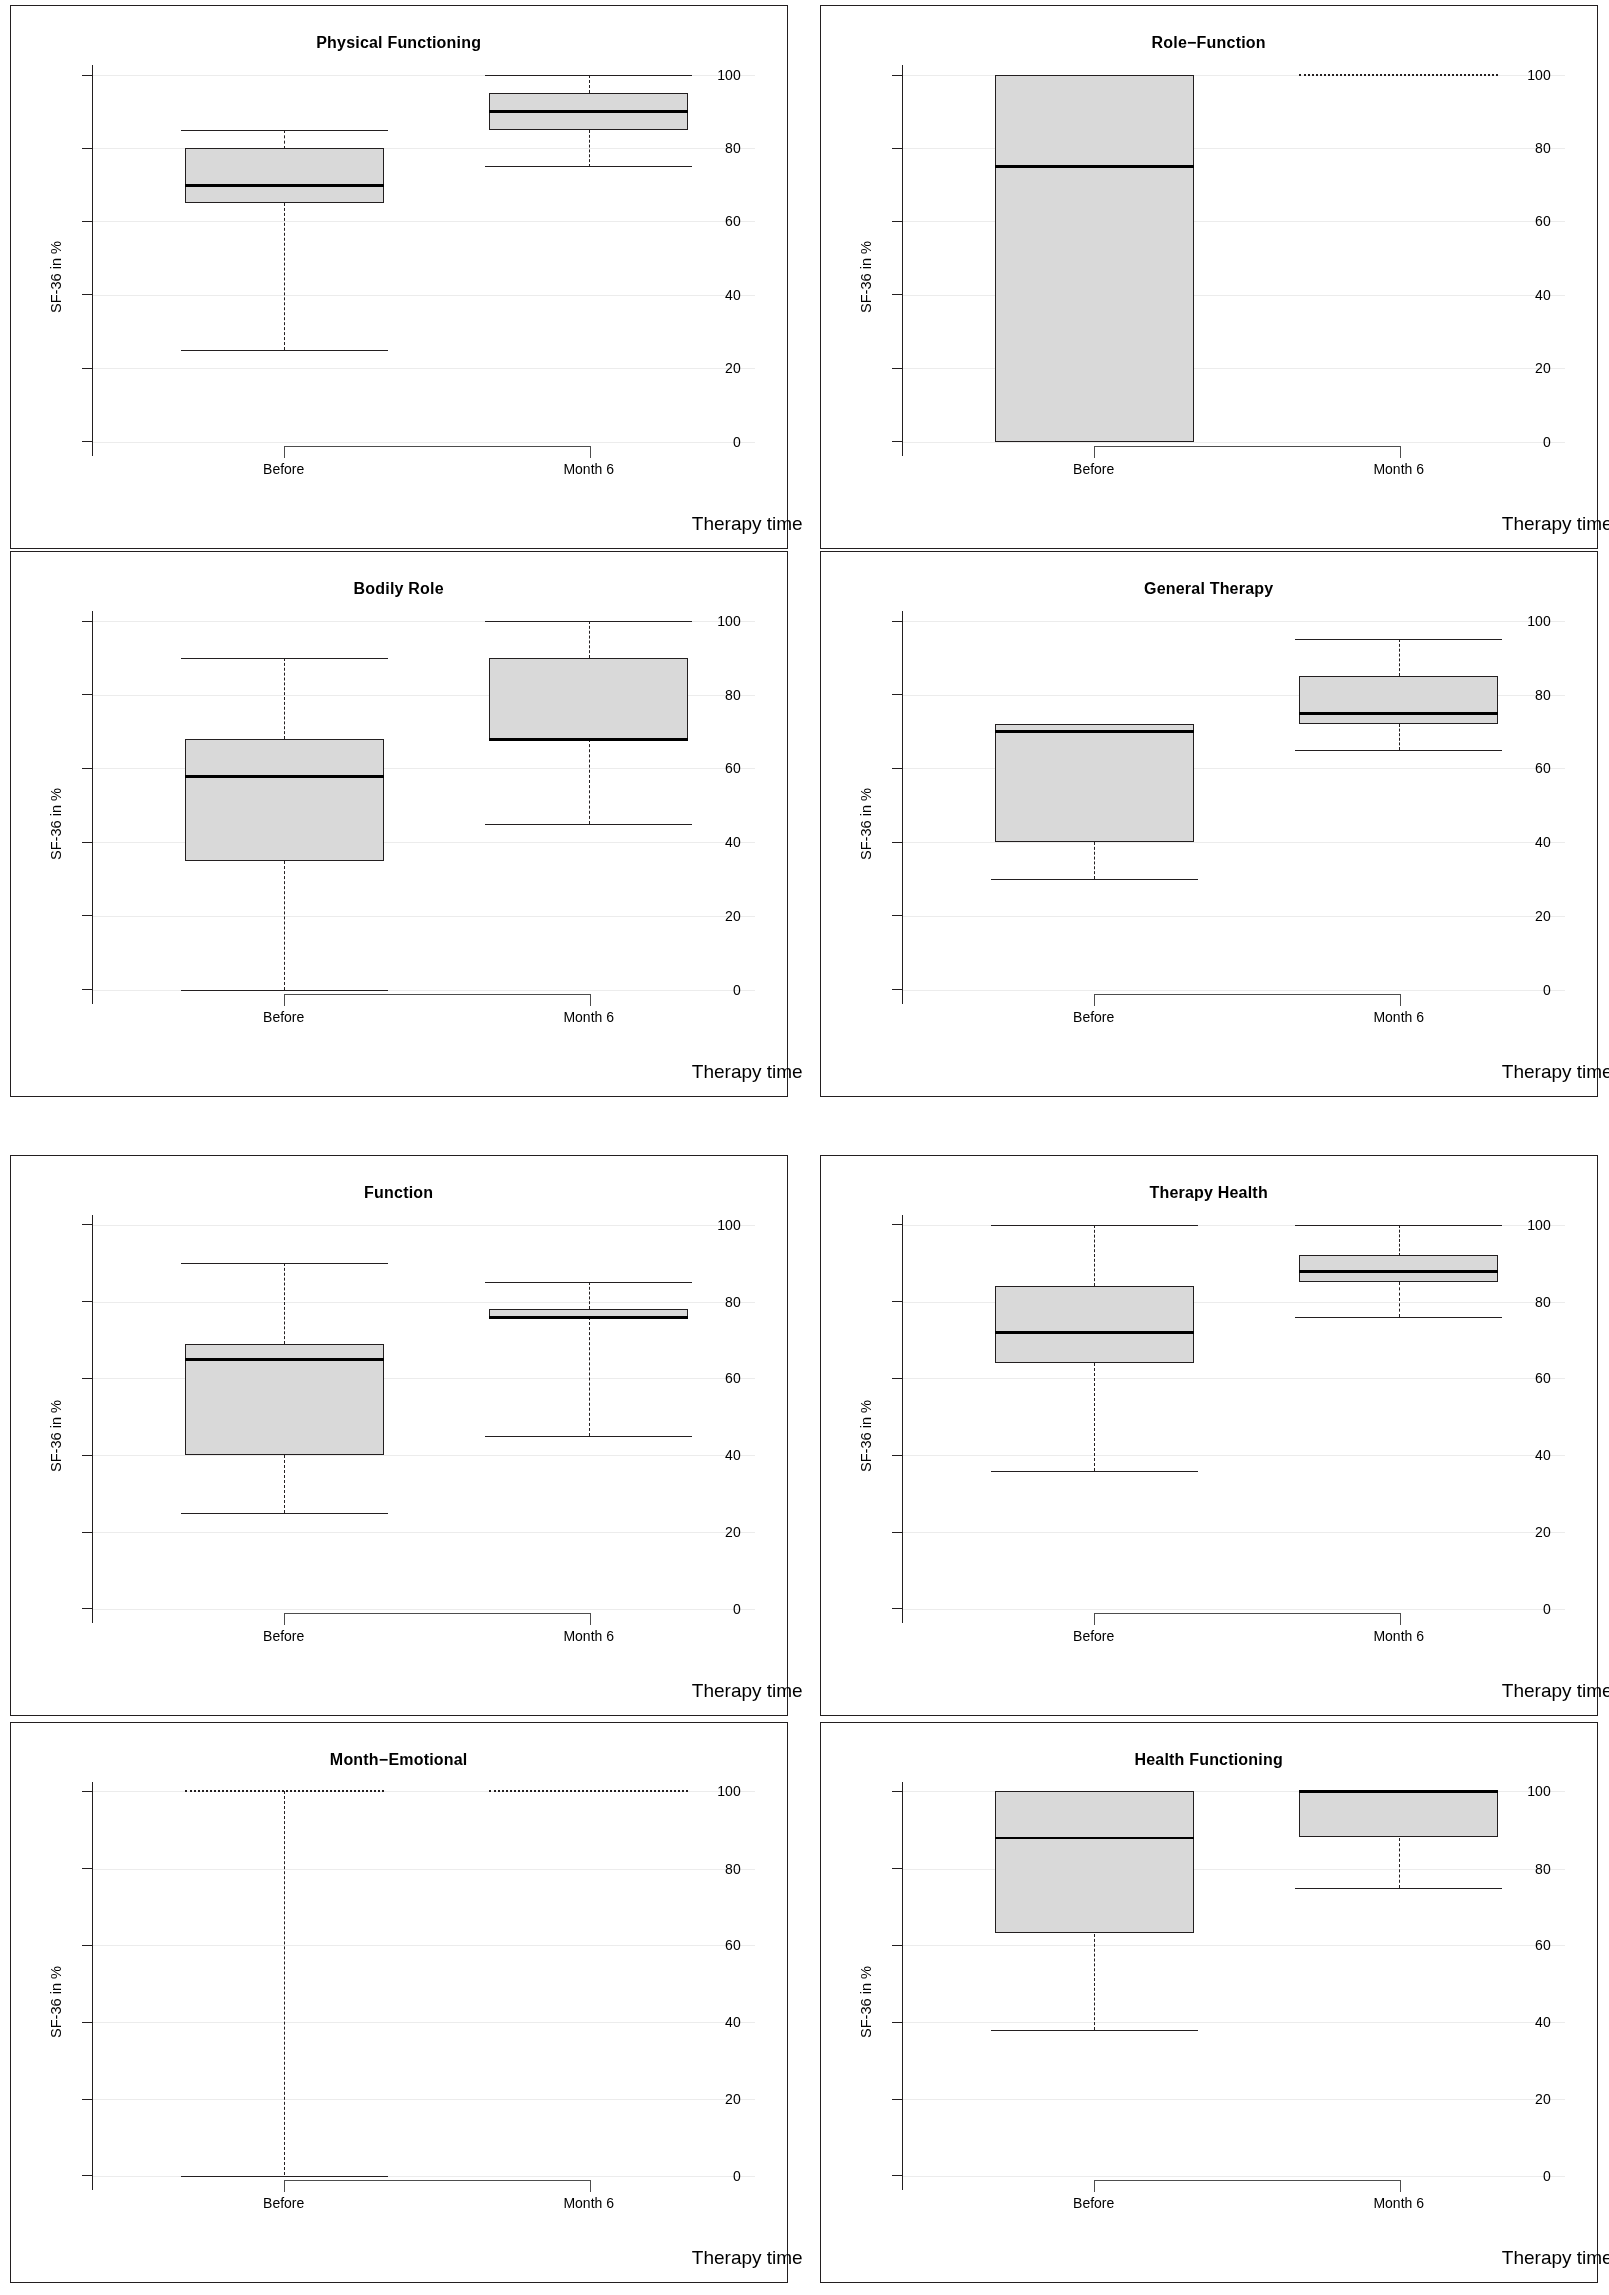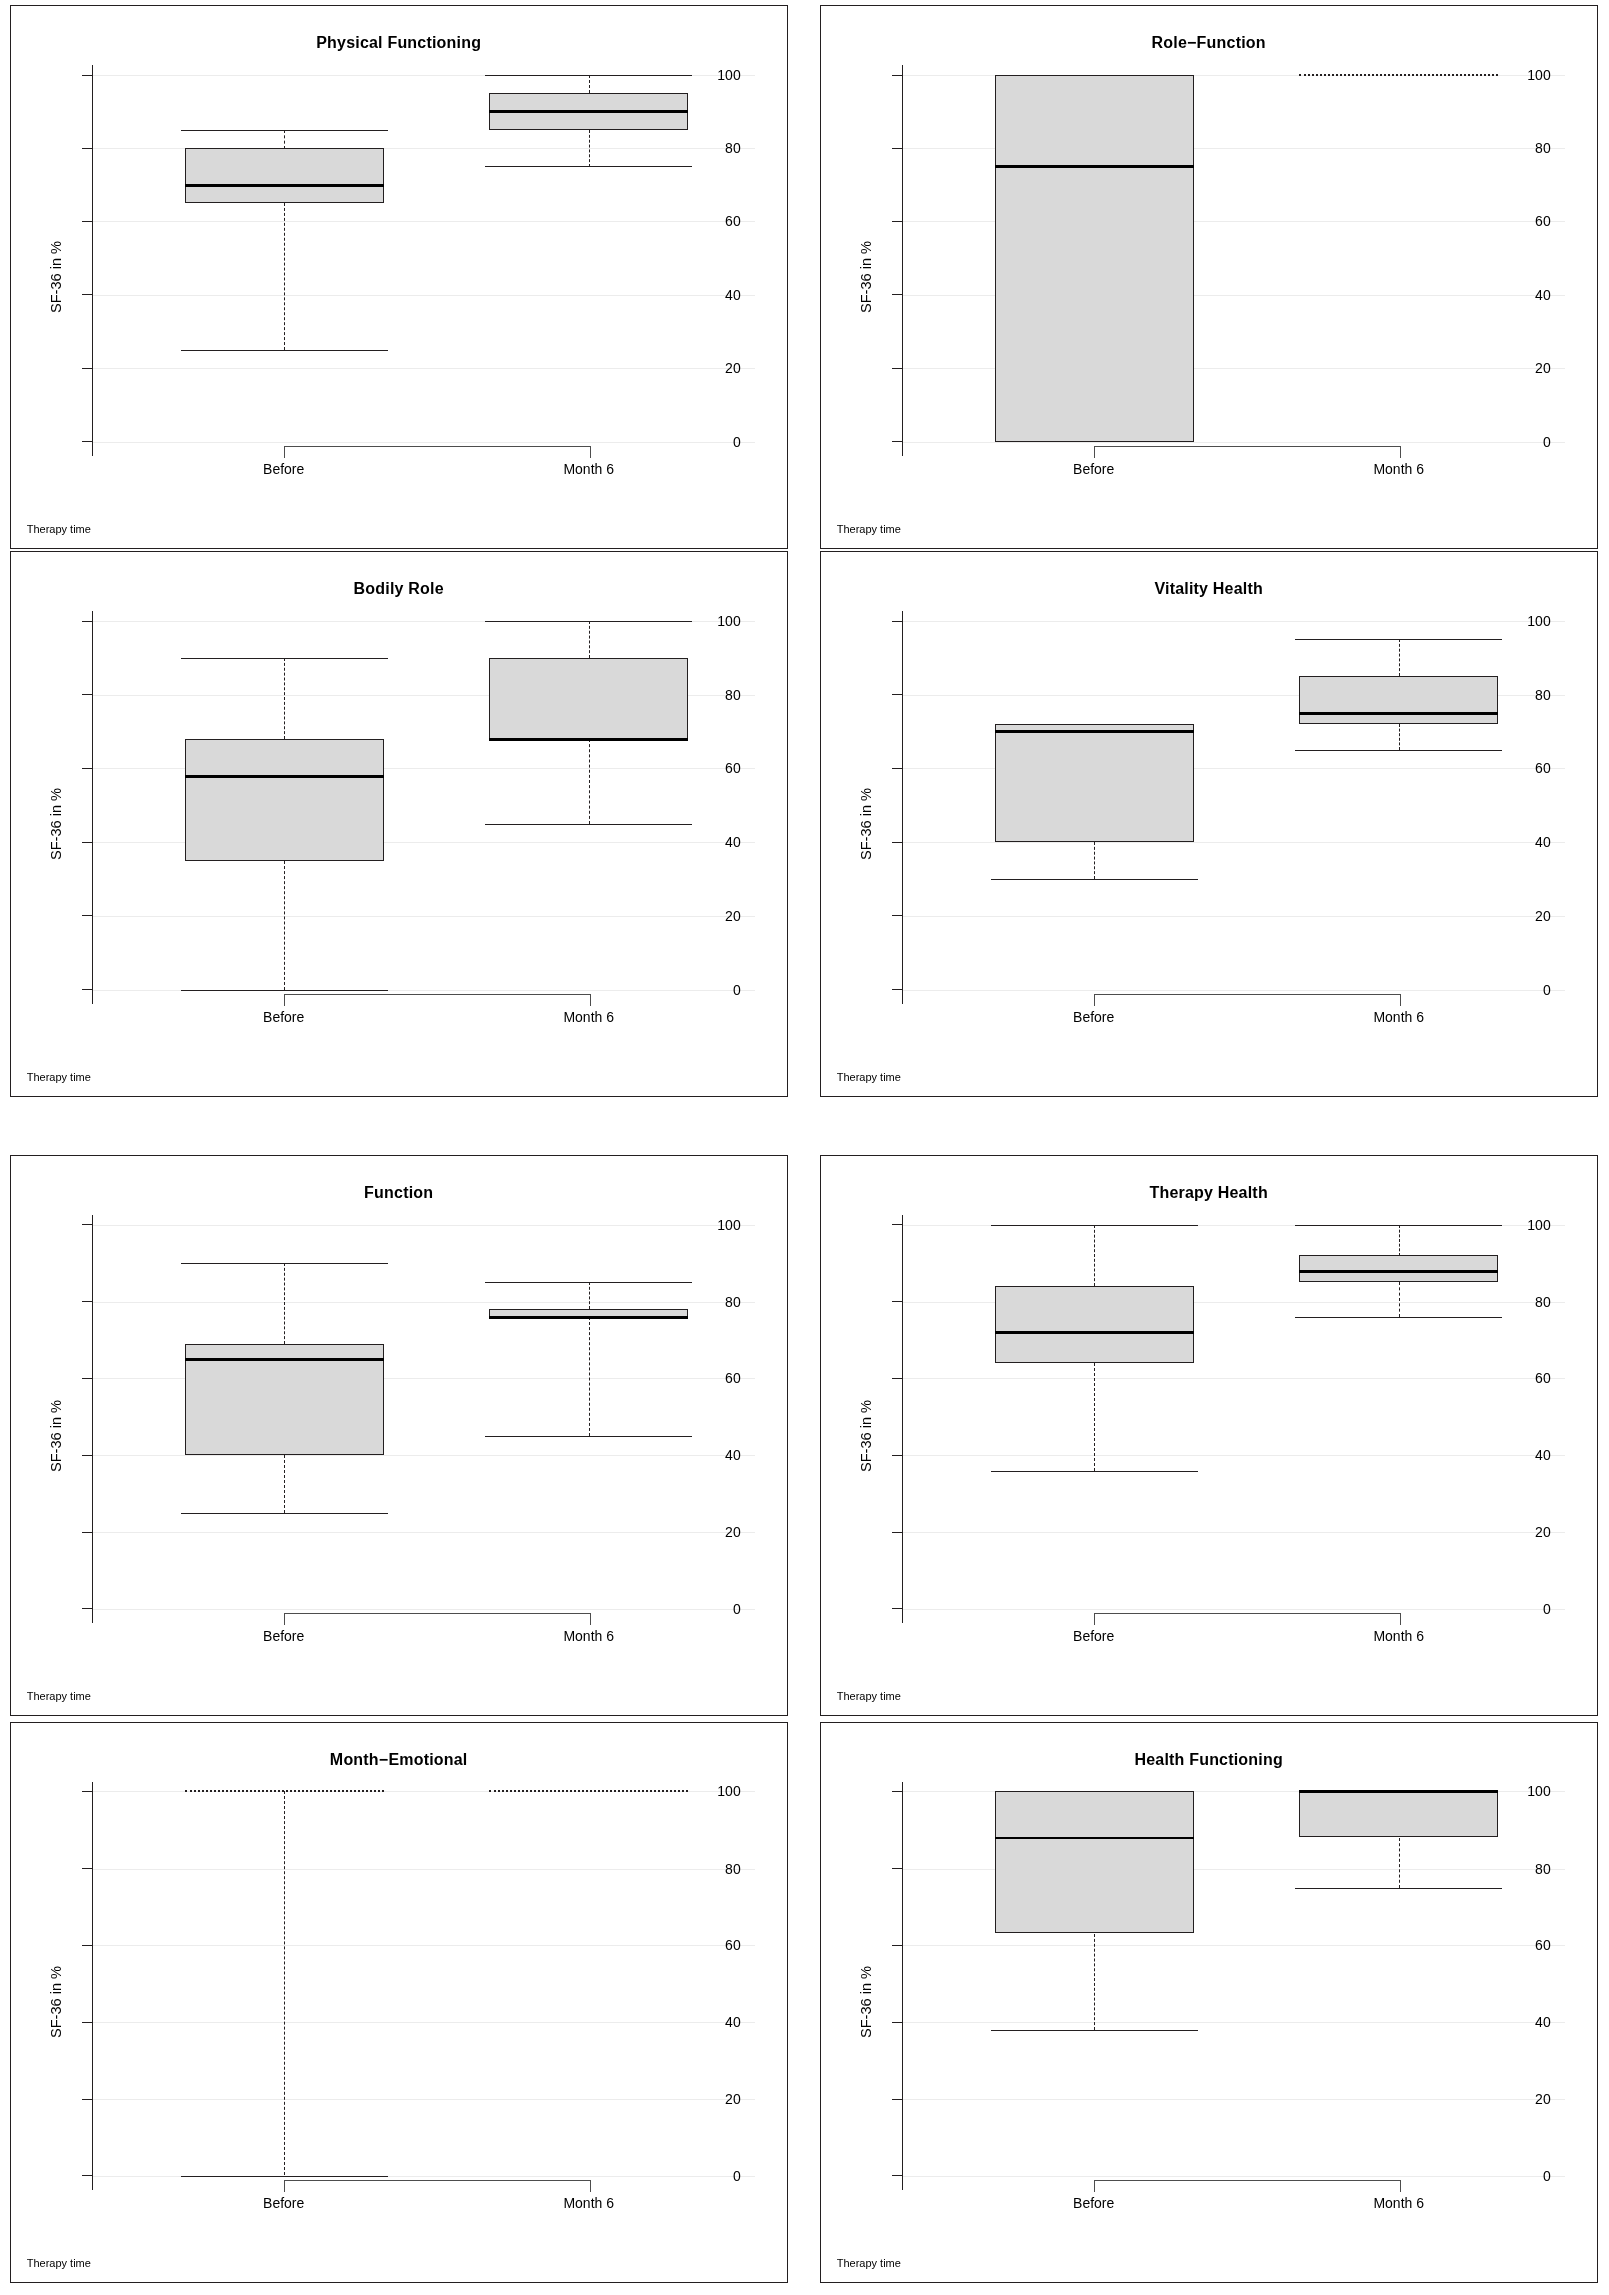--- a/index.html
+++ b/index.html
@@ -76,22 +76,22 @@
     transform: translateY(-50%) rotate(-90deg);
     transform-origin: center center;
     font-size: 14.6px;
     white-space: nowrap;
   }
   .xlabel {
     position: absolute;
     bottom: 13px;
     left: 0;
     width: 100%;
-    text-align: left;
-    font-size: 11px;
+    text-align: right;
+    font-size: 19px;
   }
   .xlabel-inner { display: inline-block; transform: translateX(16px); }
 
   
   .yaxis-line {
     position: absolute;
     left: 0; top: 0; bottom: 0;
     width: 1.1px;
     background: #231f20;
   }
@@ -283,21 +283,21 @@
           <div class="whisker-v" style="left: 497px; top: 128px; height: 85px;"></div>
           <div class="cap" style="left: 393px; width: 207px; top: 9.7px;"></div>
           <div class="cap" style="left: 393px; width: 207px; top: 213px;"></div>
           <div class="box" style="left: 397px; width: 199px; top: 47px; height: 81px;"></div>
           <div class="median" style="left: 397px; width: 199px; top: 127px;"></div>
           <div class="xtick-label" style="left: 497px; top: 398px;">Month 6</div>
         </div>
     </div>
     <div class="panel-spacer"></div>
     <div class="panel tall">
-      <div class="panel-title">Vitality Health</div>
+      <div class="panel-title">General Therapy</div>
       <div class="ylabel">SF-36 in %</div>
       <div class="xlabel"><span class="xlabel-inner">Therapy time</span></div>
       <div class="plotarea">
           <div class="yaxis-line"></div>
           <div class="gridline" style="top: 379px;"></div>
           <div class="ytick" style="top: 378px;"></div>
           <div class="ytick-label" style="top: 379px;">0</div>
           <div class="gridline" style="top: 305px;"></div>
           <div class="ytick" style="top: 304px;"></div>
           <div class="ytick-label" style="top: 305px;">20</div>

